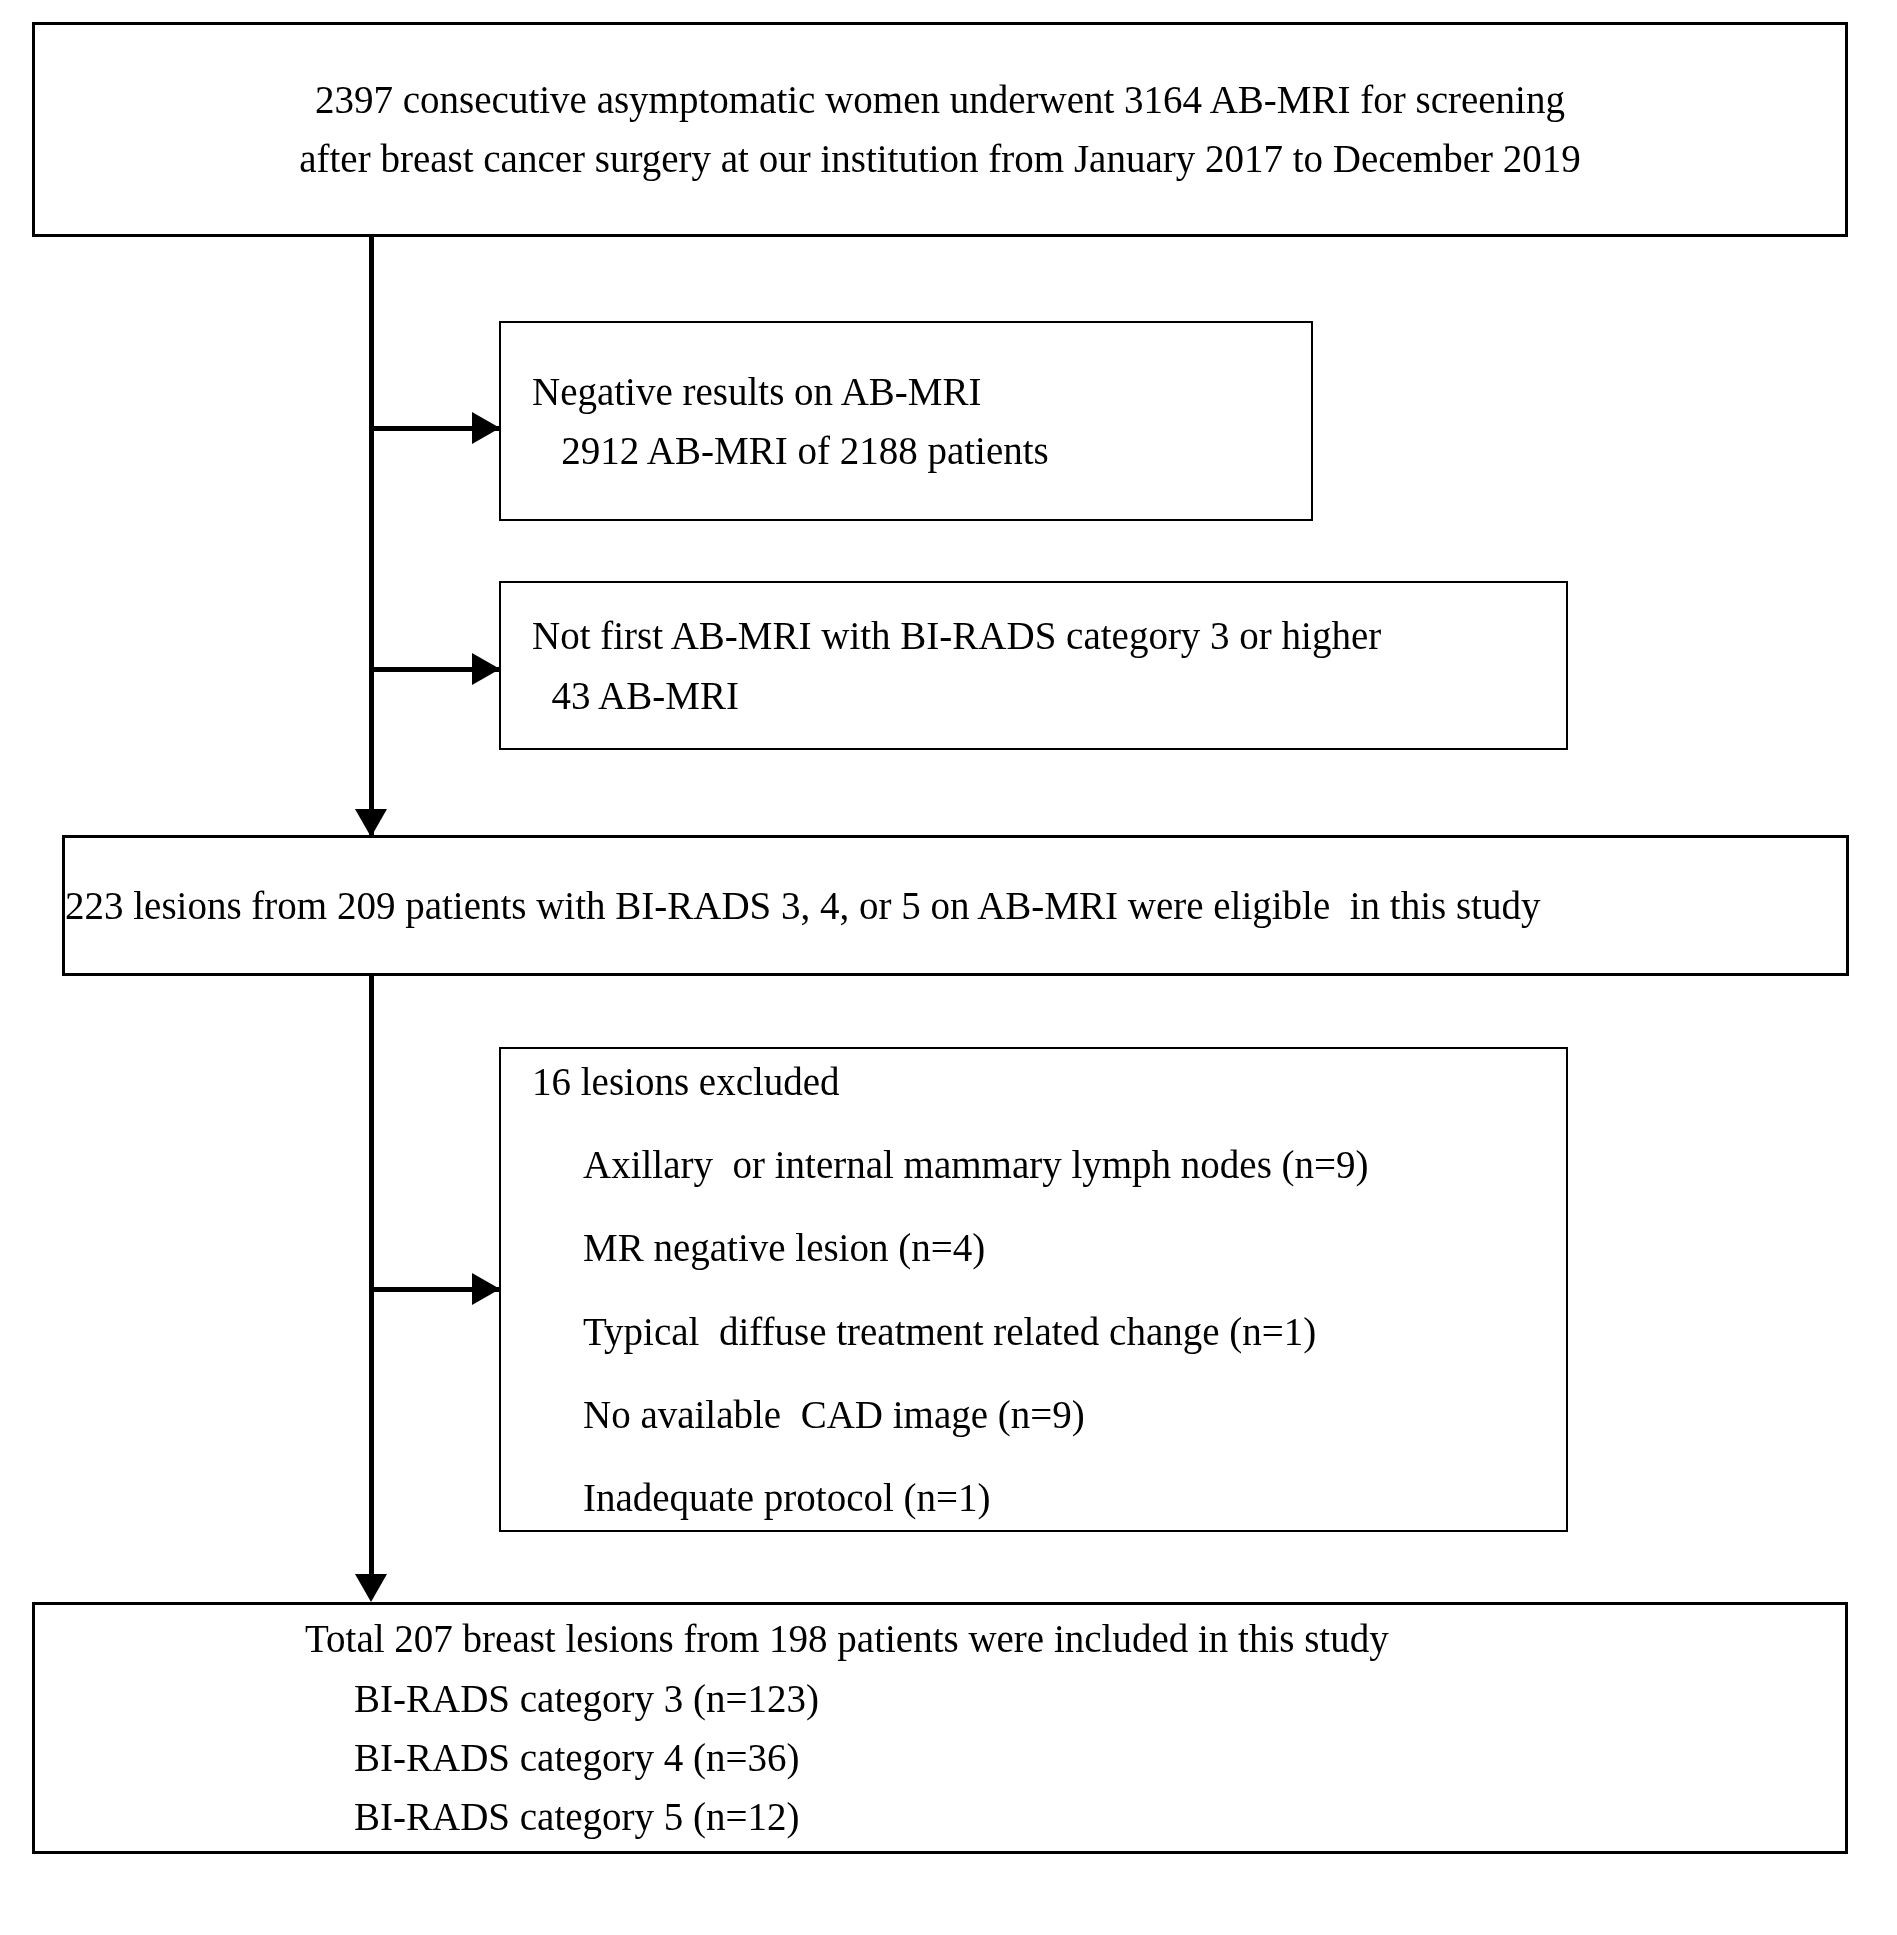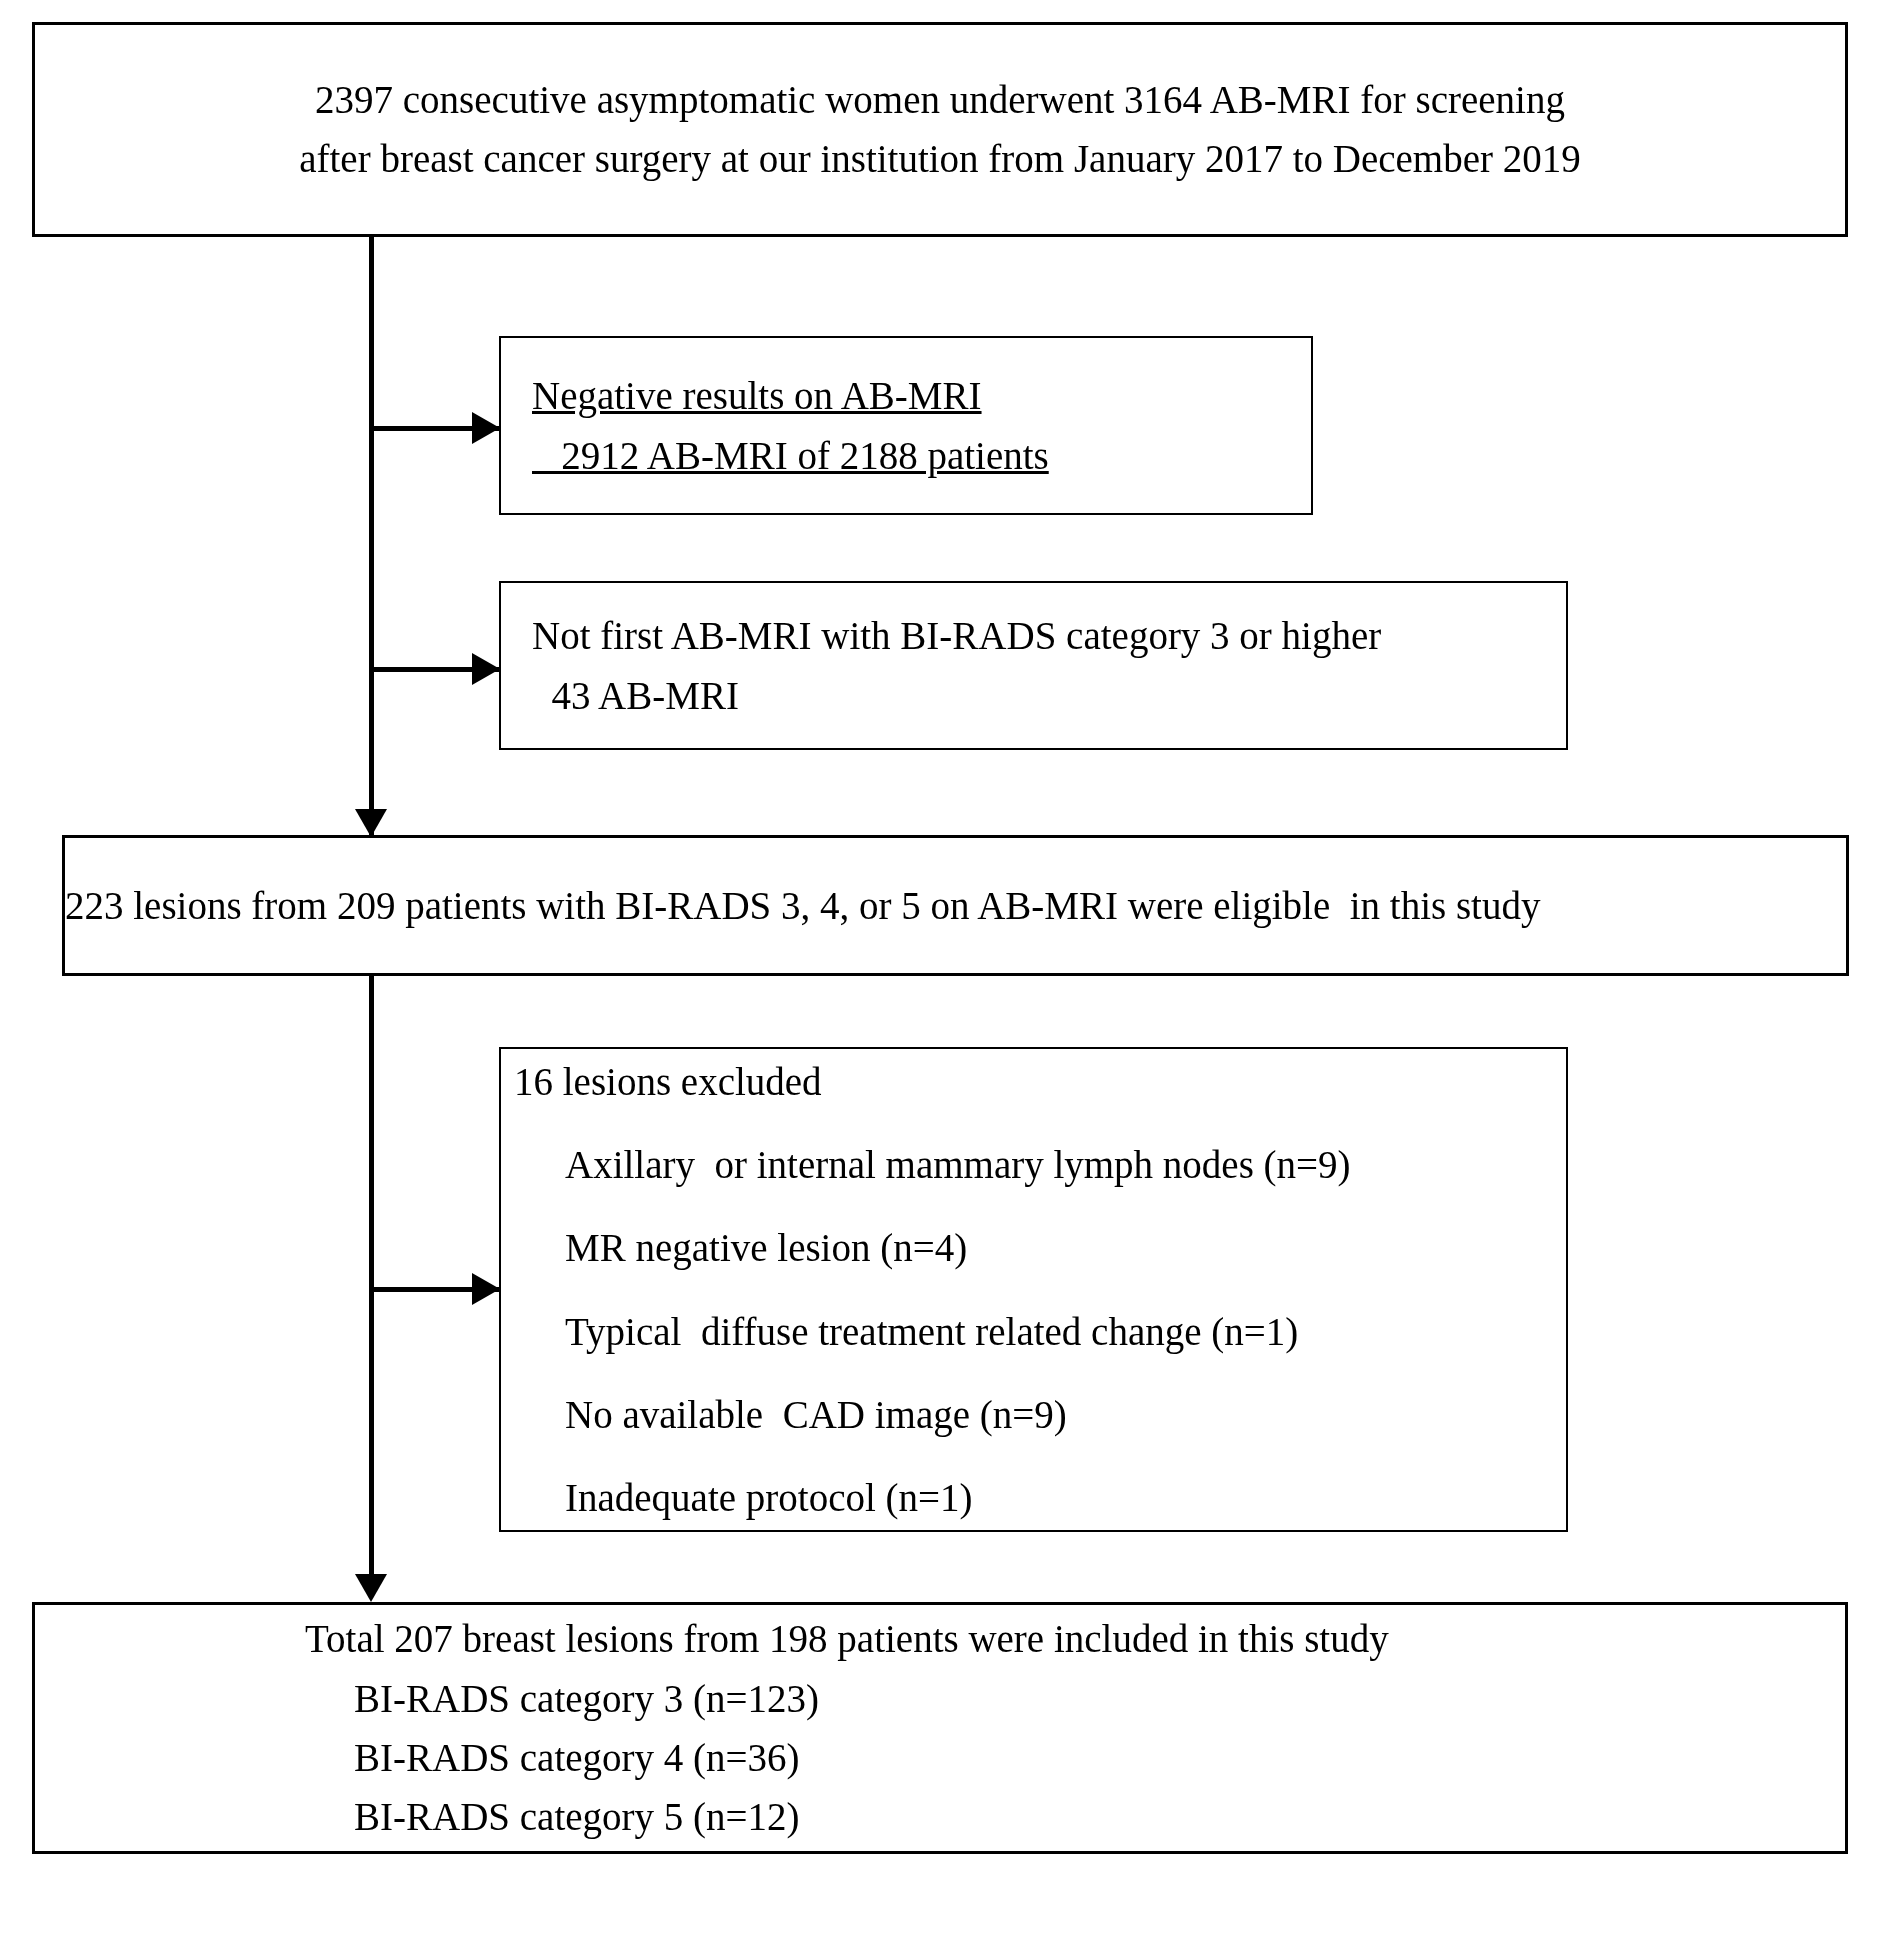--- a/index.html
+++ b/index.html
@@ -34,46 +34,45 @@
   }
   
   #box-cohort {
     left: 32px;  top: 21.6px;
     width: 1816px; height: 215px;
     align-items: center;
     text-align: center;
   }
   
   #box-negative {
-    left: 499px; top: 336px;
-    width: 814px; height: 179px;
+    left: 499px; top: 321px;
+    width: 814px; height: 200px;
     padding-left: 31px;
     border-width: 2.7px;
-    text-decoration: underline;
   }
   
   #box-notfirst {
     left: 499px; top: 581px;
     width: 1069px; height: 169px;
     padding-left: 31px;
     border-width: 2.7px;
     justify-content: center;
   }
   
   #box-eligible {
     left: 62px; top: 835px;
     width: 1787px; height: 141px;
     align-items: flex-start;
     text-align: center;
   }
   
   #box-excluded {
     left: 499px; top: 1047px;
     width: 1069px; height: 485px;
-    padding-left: 13px;
+    padding-left: 31px;
     justify-content: center;
     border-width: 2.7px;
   }
   
   #box-final {
     left: 32px; top: 1602px;
     width: 1816px; height: 252px;
     padding-left: 270px;
     justify-content: center;
   }

